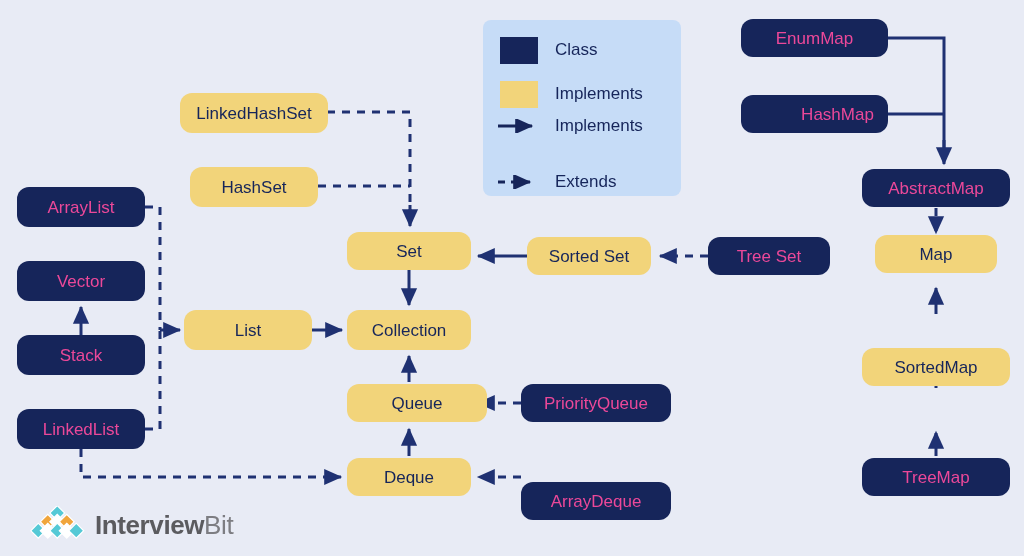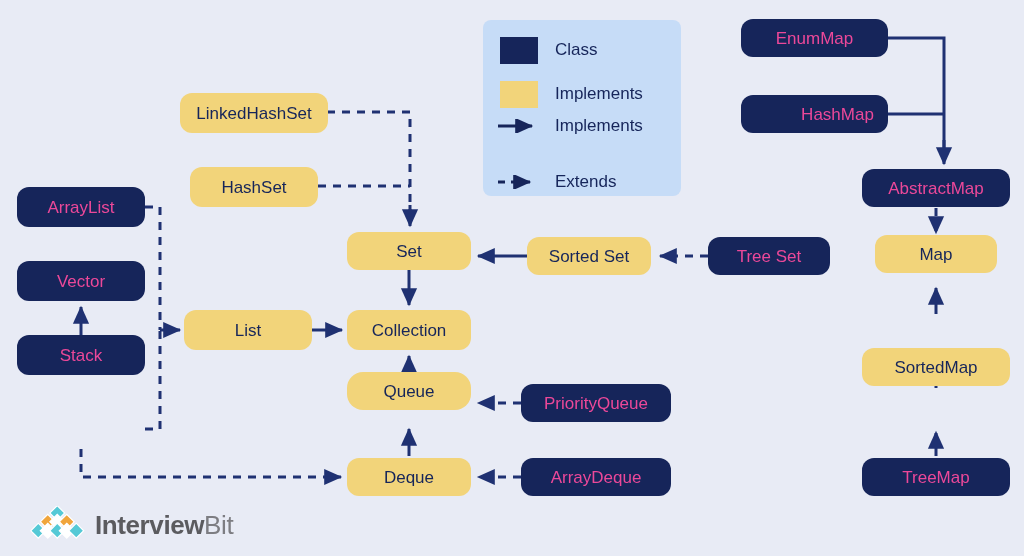--- a/index.html
+++ b/index.html
@@ -121,34 +121,35 @@
 
       <path d="M936,388 L936,362" marker-end="url(#ah)"></path>
 
       <path stroke-dasharray="8,7" d="M936,456 L936,432" marker-end="url(#ah)"></path>
     </g>
   </svg>
 
   <div class="node cls" style="left:17px;top:187px;width:128px;height:40px;">ArrayList</div>
   <div class="node cls" style="left:17px;top:261px;width:128px;height:40px;text-align:center;">Vector</div>
   <div class="node cls" style="left:17px;top:335px;width:128px;height:40px;">Stack</div>
+  <div class="node cls" style="left:17px;top:409px;width:128px;height:40px;">LinkedList</div>
 
   <div class="node iface" style="left:180px;top:93px;width:148px;height:40px;">LinkedHashSet</div>
   <div class="node iface" style="left:190px;top:167px;width:128px;height:40px;">HashSet</div>
 
   <div class="node iface" style="left:347px;top:232px;width:124px;height:38px;">Set</div>
   <div class="node iface" style="left:184px;top:310px;width:128px;height:40px;">List</div>
   <div class="node iface" style="left:347px;top:310px;width:124px;height:40px;">Collection</div>
-  <div class="node iface" style="left:347px;top:372px;width:124px;height:38px;border-radius:16px;">Queue</div>
+  <div class="node iface" style="left:347px;top:384px;width:140px;height:38px;">Queue</div>
   <div class="node iface" style="left:347px;top:458px;width:124px;height:38px;">Deque</div>
 
   <div class="node iface" style="left:527px;top:237px;width:124px;height:38px;">Sorted Set</div>
   <div class="node cls" style="left:708px;top:237px;width:122px;height:38px;">Tree Set</div>
   <div class="node cls" style="left:521px;top:384px;width:150px;height:38px;">PriorityQueue</div>
-  <div class="node cls" style="left:521px;top:458px;width:150px;height:38px;">ArrayDeque</div>
+  <div class="node cls" style="left:521px;top:482px;width:150px;height:38px;">ArrayDeque</div>
 
   <div class="node cls" style="left:741px;top:19px;width:147px;height:38px;">EnumMap</div>
   <div class="node cls" style="left:741px;top:95px;width:147px;height:38px;padding-left:46px;">HashMap</div>
   <div class="node cls" style="left:862px;top:169px;width:148px;height:38px;">AbstractMap</div>
   <div class="node iface" style="left:875px;top:235px;width:122px;height:38px;">Map</div>
   <div class="node iface" style="left:862px;top:316px;width:148px;height:38px;margin-top:32px;">SortedMap</div>
   <div class="node cls" style="left:862px;top:458px;width:148px;height:38px;">TreeMap</div>
 
   <div id="legend">
 

